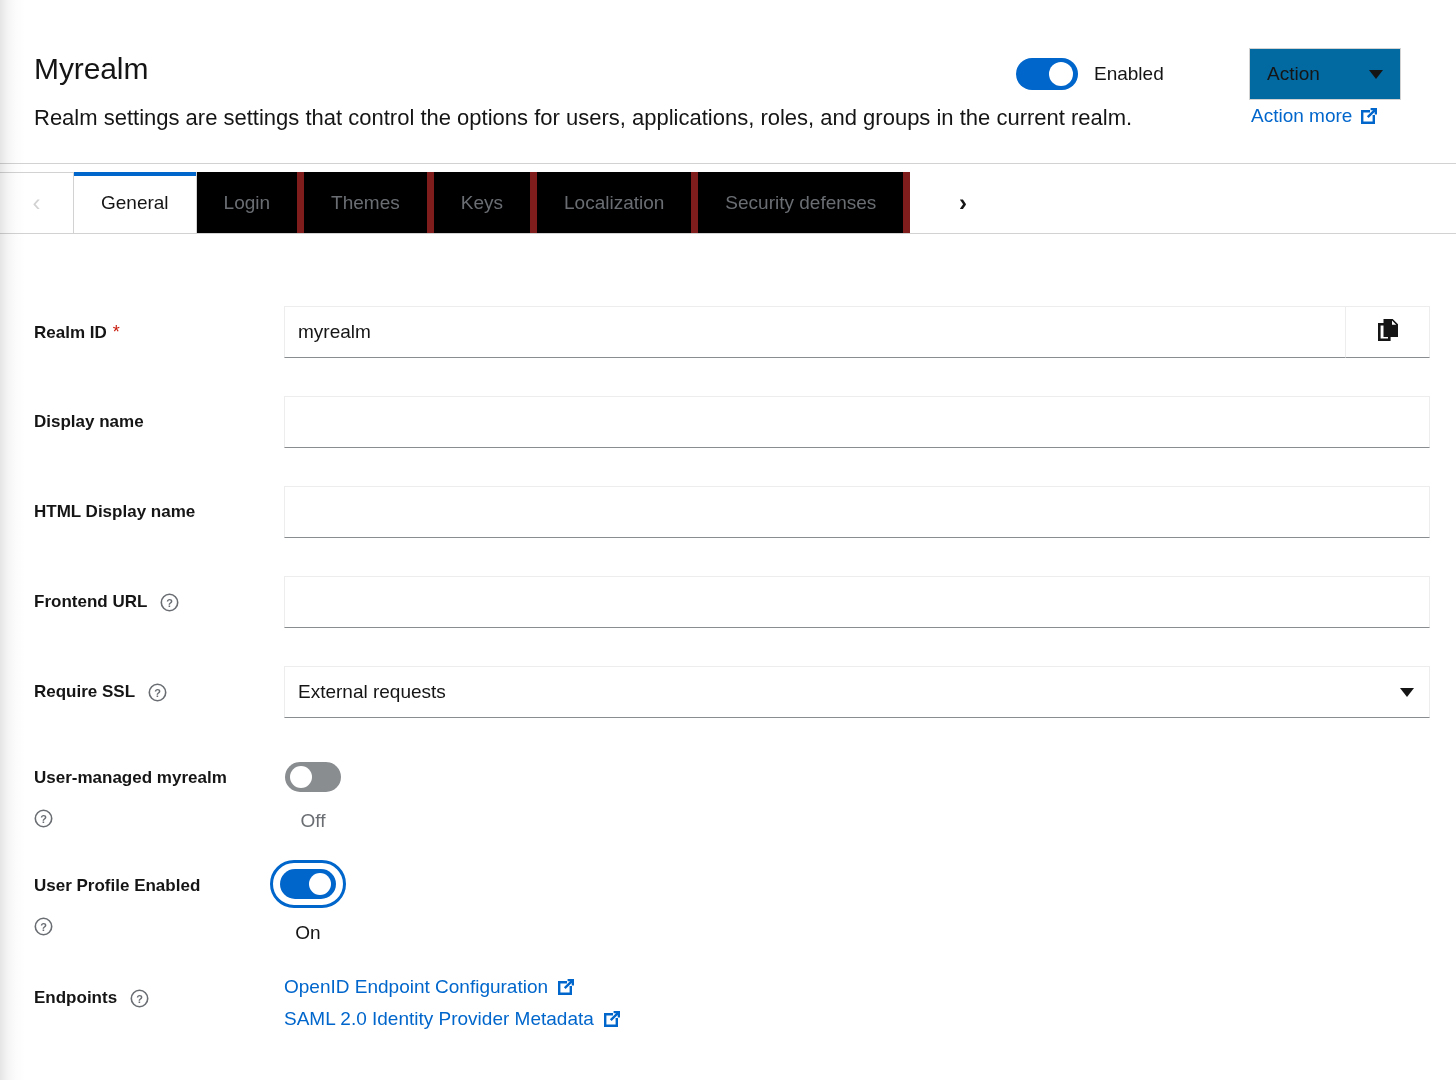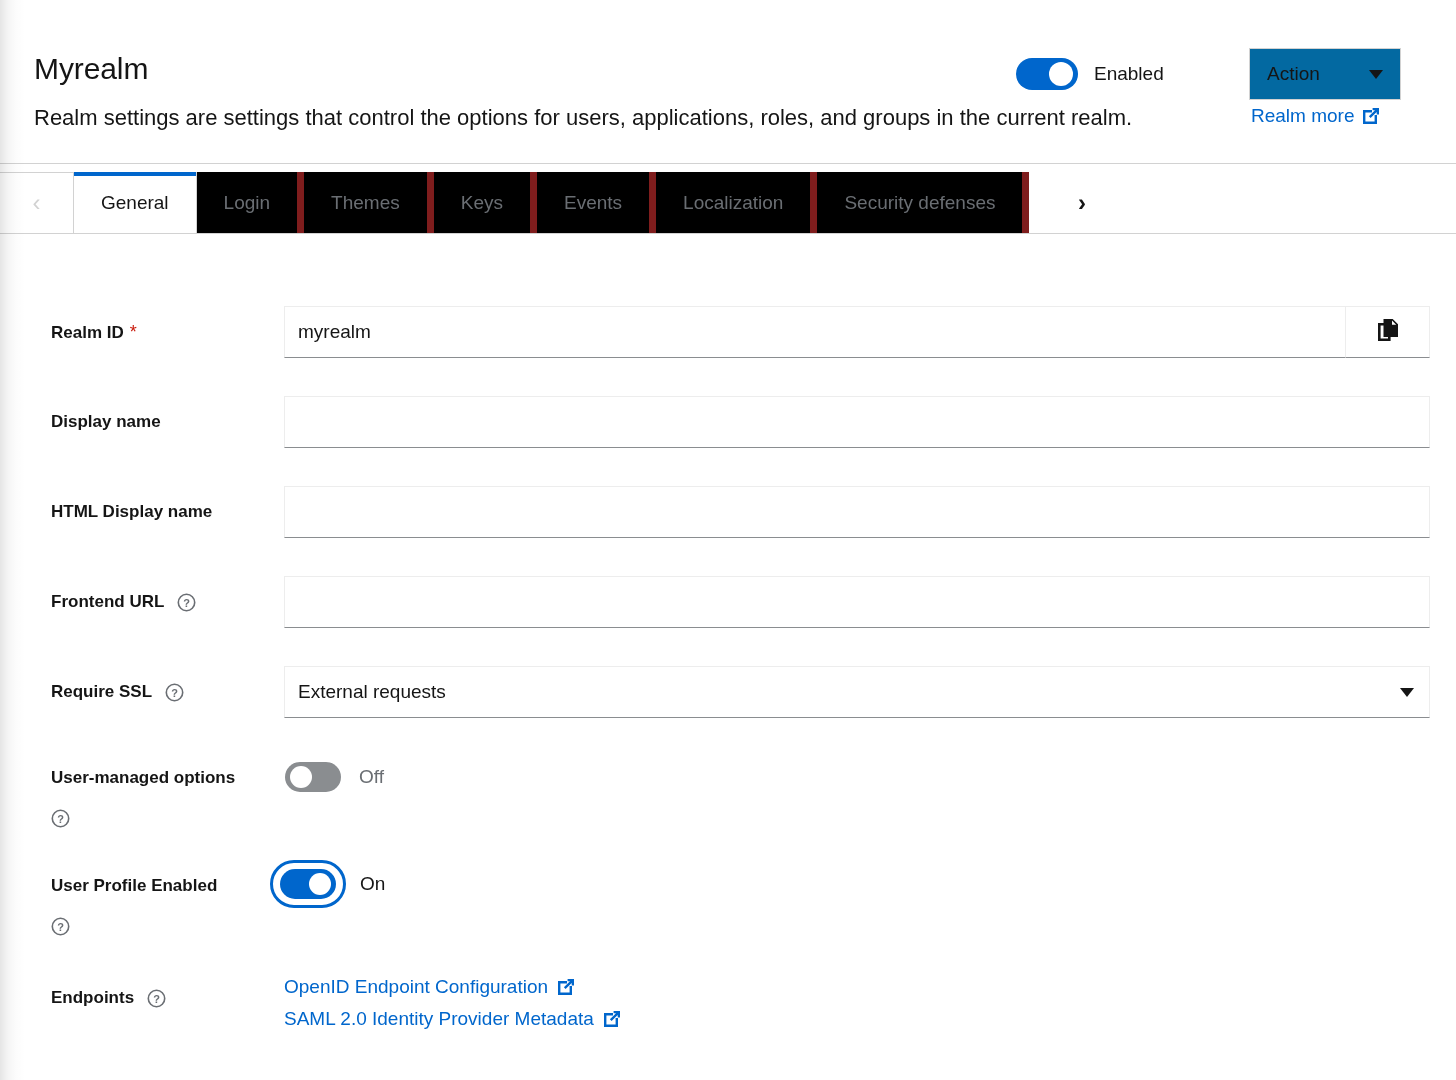--- a/index.html
+++ b/index.html
@@ -188,21 +188,20 @@
     width: 1456px;
   }
   .lbl-col {
     position: absolute;
     left: 34px;
     width: 240px;
     font-size: 17px;
     font-weight: 700;
     color: #151515;
     line-height: 24px;
-    margin-left: 17px;
   }
   .req { color: #c9190b; font-weight: 400; margin-left: 6px; font-size: 18px; }
   .help {
     display: inline-flex;
     vertical-align: middle;
     margin-left: 8px;
     cursor: pointer;
   }
   .help svg { display:block; }
   .ctrl-col { position: absolute; left: 284px; }
@@ -232,21 +231,21 @@
     width: 1146px; height: 52px;
     border: 1px solid #ededed;
     border-bottom: 1px solid #8a8d90;
     background: #fff;
     display: flex; align-items: center;
     padding: 0 15px 0 13px;
     font-size: 19px;
     color: #151515;
     cursor: pointer;
   }
-  .toggle-row { display: flex; align-items: center; gap: 18px; }
+  .toggle-row { display: flex; align-items: center; gap: 18px; flex-direction: column; }
   .toggle-state { font-size: 19px; }
   .toggle-state.off { color: #6a6e73; }
   .toggle-state.on { color: #151515; }
   .focus-ring {
     border: 3px solid #0066cc;
     border-radius: 24px;
     padding: 6px 7px;
     display: inline-flex;
   }
   .ep-links { display: flex; flex-direction: column; gap: 10px; }
@@ -271,21 +270,21 @@
       </div>
       <div class="enabled-label">Enabled</div>
     </div>
 
     <div class="action-btn">
       <span class="lbl">Action</span>
       <span class="caret"></span>
     </div>
 
     <a class="learn-more">
-      <span>Realm more</span>
+      <span>Action more</span>
       <span class="ext-icon">
         <svg width="20" height="20" viewBox="0 0 20 20">
           <path d="M2 4 h9 v2.4 H4.4 V15.6 H13.6 V9 H16 v9 H2 Z" fill="#0066cc"></path>
           <path d="M11.6 2 H18 V8.4 H15.7 V5.9 L9.6 12 L7.9 10.3 L14 4.25 H11.6 Z" fill="#0066cc"></path>
         </svg>
       </span>
     </a>
   </div>
 
   <div class="tabs">
@@ -296,23 +295,20 @@
       <span>General</span>
     </div>
     <div class="tab">
       <span>Login</span>
     </div>
     <div class="tab">
       <span>Themes</span>
     </div>
     <div class="tab">
       <span>Keys</span>
-    </div>
-    <div class="tab">
-      <span>Events</span>
     </div>
     <div class="tab">
       <span>Localization</span>
     </div>
     <div class="tab">
       <span>Security defenses</span>
     </div>
     <div class="tab-scroll right">
       <span class="chev en">›</span>
     </div>
@@ -386,21 +382,21 @@
       <div class="ctrl-col">
         <div class="select-box">
           <span>External requests</span>
           <span class="caret"></span>
         </div>
       </div>
     </div>
 
     <div class="row" style="top:522px;">
       <div class="lbl-col" style="top:10px;">
-        <span>User-managed options</span>
+        <span>User-managed myrealm</span>
         <div style="margin-top:16px;">
           <span class="help" style="margin-left:0;">
             <svg width="19" height="19" viewBox="0 0 19 19">
               <circle cx="9.5" cy="9.5" r="8.2" fill="none" stroke="#6a6e73" stroke-width="1.6"></circle>
               <text x="9.5" y="13.6" font-size="11" font-family="Liberation Sans, sans-serif" fill="#6a6e73" text-anchor="middle">?</text>
             </svg>
           </span>
         </div>
       </div>
       <div class="ctrl-col" style="left:285px; top:6px;">

